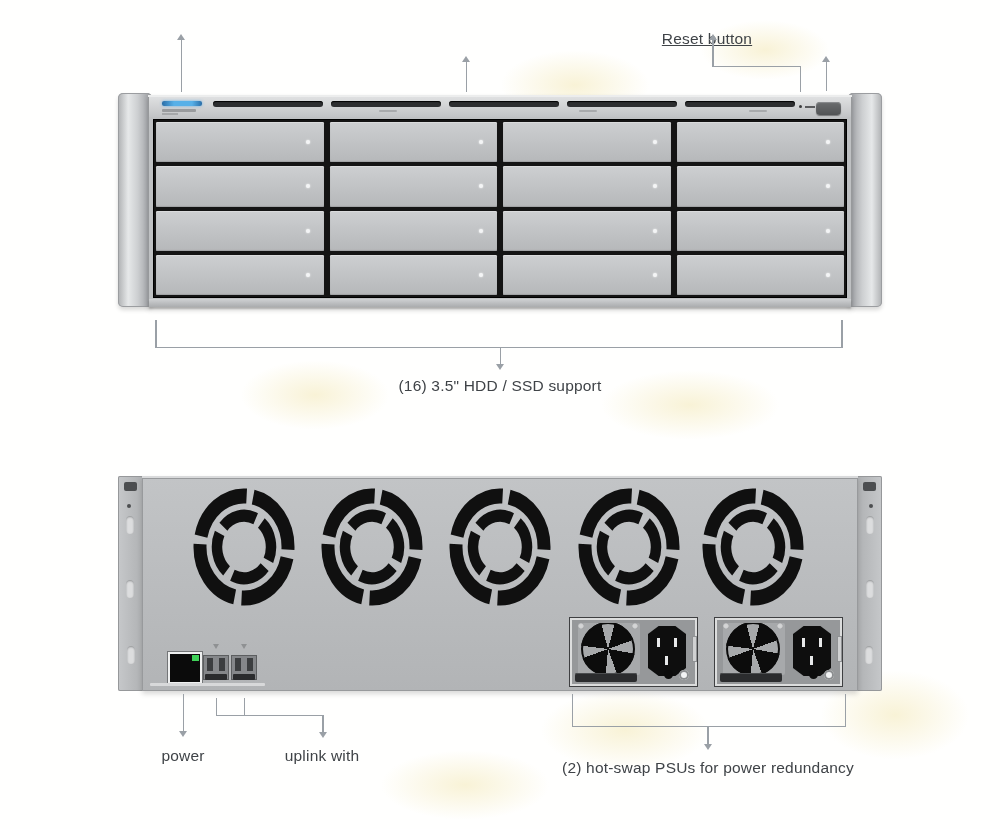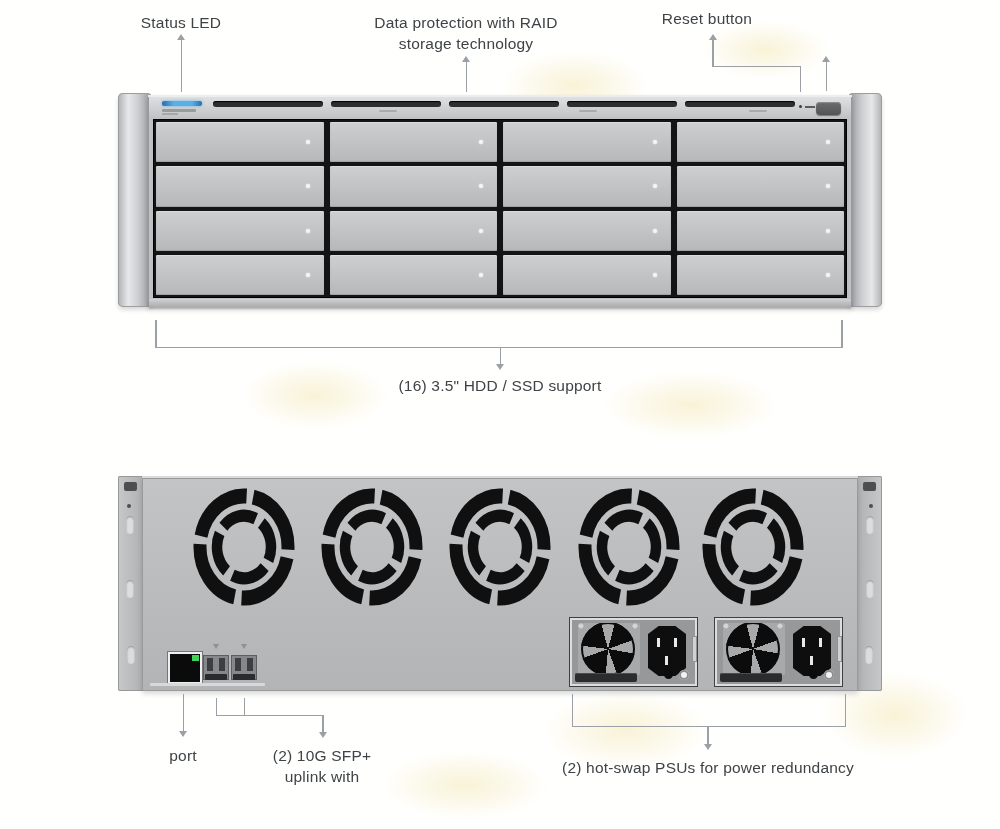--- a/index.html
+++ b/index.html
@@ -98,32 +98,27 @@
 
   <div class="wm" style="left:500px;top:50px;width:150px;height:70px;"></div>
   <div class="wm" style="left:700px;top:20px;width:130px;height:60px;"></div>
   <div class="wm" style="left:240px;top:360px;width:150px;height:70px;"></div>
   <div class="wm" style="left:600px;top:370px;width:180px;height:70px;"></div>
   <div class="wm" style="left:150px;top:600px;width:140px;height:80px;"></div>
   <div class="wm" style="left:540px;top:690px;width:170px;height:80px;"></div>
   <div class="wm" style="left:820px;top:670px;width:150px;height:90px;"></div>
   <div class="wm" style="left:380px;top:750px;width:170px;height:70px;"></div>
 
-  <div class="lbl" style="left:181px;top:12px;">Status LED</div>
   <div class="arr-up" style="left:177px;top:34px;"></div>
   <div class="ln v" style="left:180.5px;top:40px;height:52px;"></div>
 
-  <div class="lbl" style="left:466px;top:12px;">
-    <div>Data protection with RAID</div>
-    <div>storage technology</div>
-  </div>
   <div class="arr-up" style="left:462px;top:56px;"></div>
   <div class="ln v" style="left:465.5px;top:62px;height:30px;"></div>
 
-  <div class="lbl" style="left:707px;top:8px;">Reset button</div>
+  <div class="lbl" style="left:707px;top:28px;text-decoration:underline;">Reset button</div>
   <div class="arr-up" style="left:708.5px;top:34px;"></div>
   <div class="ln v" style="left:712px;top:40px;height:27px;"></div>
   <div class="ln h" style="left:712px;top:65.5px;width:89px;"></div>
   <div class="ln v" style="left:799.5px;top:65.5px;height:26px;"></div>
 
   <div class="arr-up" style="left:822px;top:56px;"></div>
   <div class="ln v" style="left:825.5px;top:62px;height:29px;"></div>
 
   <div class="front">
     <div class="ear left"></div>
@@ -288,30 +283,29 @@
       <div class="psu-thumb"></div>
       <div class="psu-led"></div>
       <div class="psu-latch"></div>
     </div>
       </div>
   </div>
 
   <div class="ln v" style="left:182.5px;top:694px;height:38px;"></div>
   <div class="arr-dn" style="left:179px;top:731px;"></div>
   <div class="lbl" style="left:183px;top:745px;">
-    <div>port</div>
+    <div>power</div>
   </div>
 
   <div class="ln v" style="left:215.5px;top:698px;height:18px;"></div>
   <div class="ln v" style="left:243.5px;top:698px;height:18px;"></div>
   <div class="ln h" style="left:215.5px;top:714.5px;width:108px;"></div>
   <div class="ln v" style="left:322px;top:715px;height:18px;"></div>
   <div class="arr-dn" style="left:318.5px;top:732px;"></div>
   <div class="lbl" style="left:322px;top:745px;">
-    <div>(2) 10G SFP+</div>
     <div>uplink with</div>
   </div>
 
   <div class="ln v" style="left:571.5px;top:694px;height:33px;"></div>
   <div class="ln v" style="left:844.5px;top:694px;height:33px;"></div>
   <div class="ln h" style="left:571.5px;top:725.5px;width:274.5px;"></div>
   <div class="ln v" style="left:707px;top:727px;height:18px;"></div>
   <div class="arr-dn" style="left:703.5px;top:744px;"></div>
   <div class="lbl" style="left:708px;top:757px;width:360px;">(2) hot-swap PSUs for power redundancy</div>
 

